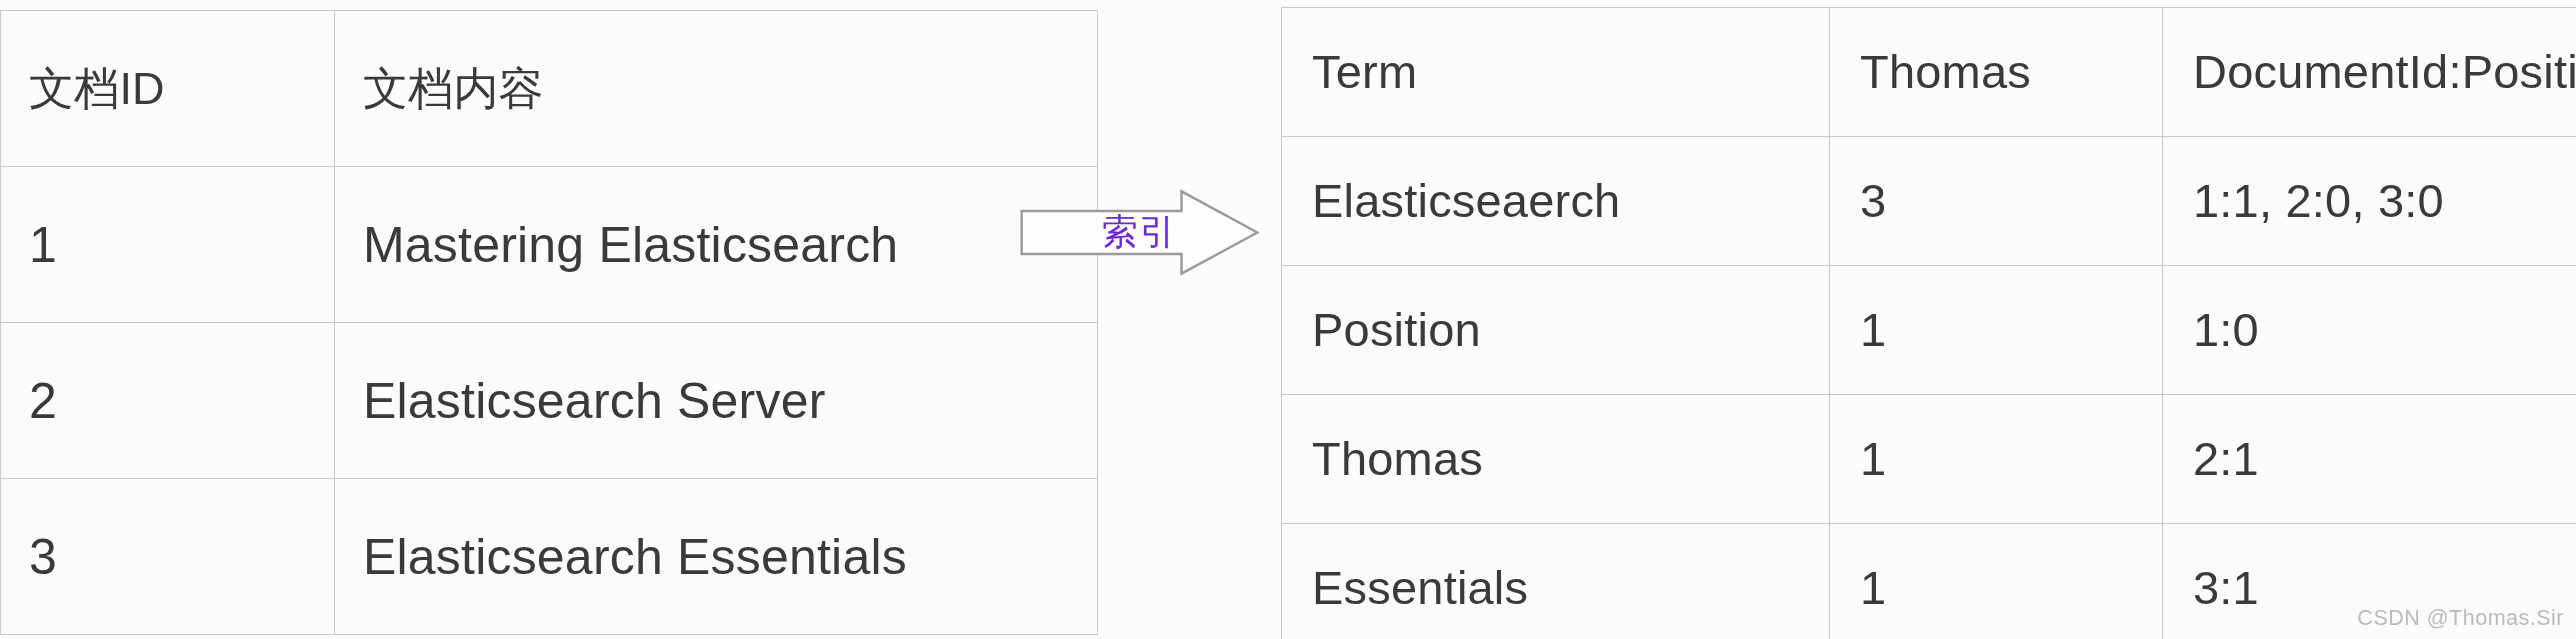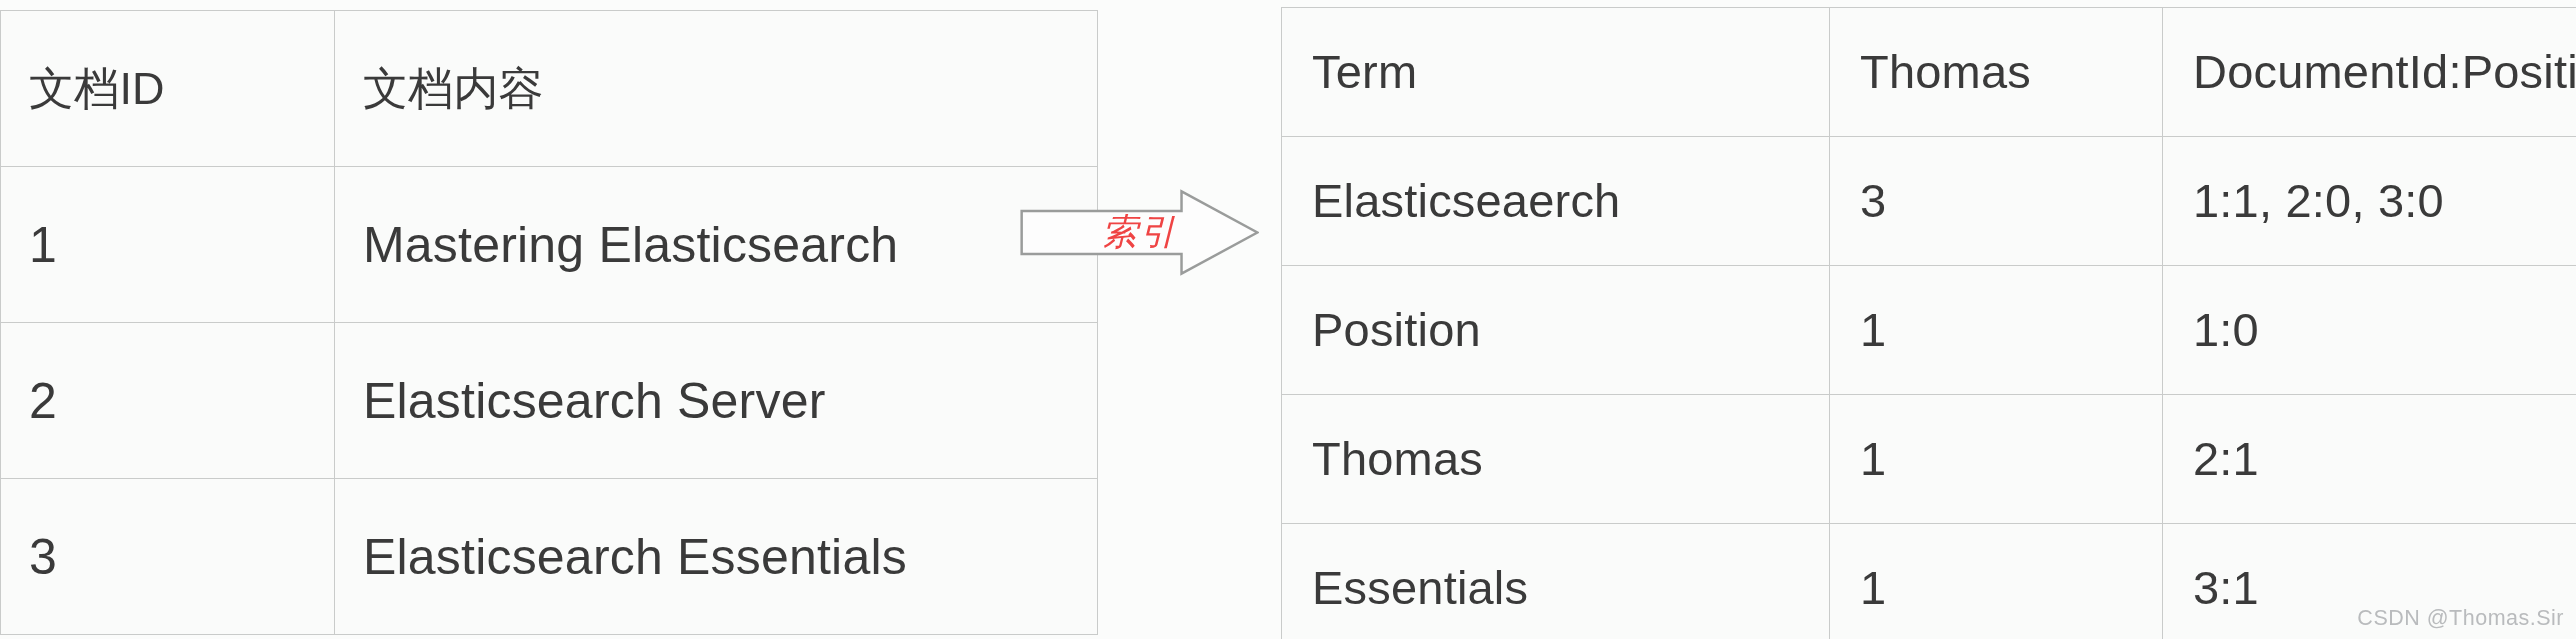--- a/index.html
+++ b/index.html
@@ -78,24 +78,23 @@
   }
   .flow-arrow svg { display: block; }
   .flow-arrow .arrow-label {
     position: absolute;
     top: 0; left: 0;
     width: 100%; height: 100%;
     display: flex;
     align-items: center;
     justify-content: center;
     font-size: 36px;
-    color: #ef4444;
+    color: #6d28d9;
     letter-spacing: 1.7px;
     pointer-events: none;
-    font-style: italic;
   }
   #arrow-index {
     left: 1020px;
     top: 188px;
     width: 239px;
     height: 89px;
   }
   #arrow-index .arrow-label { justify-content: center; padding-right: 54px; }
   #arrow-query {
     left: 999px;

